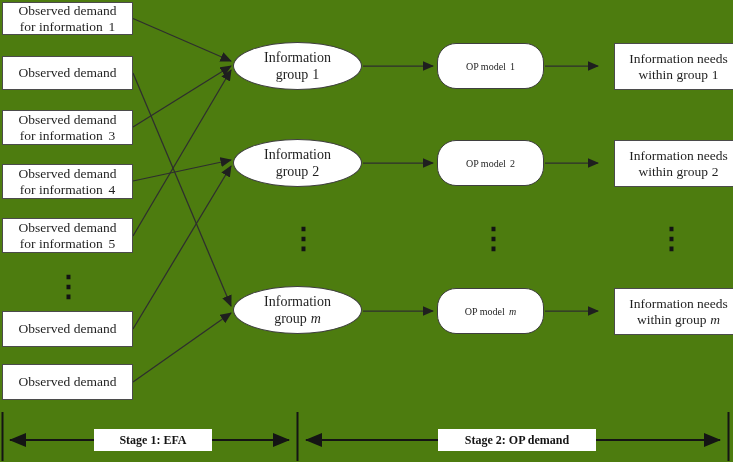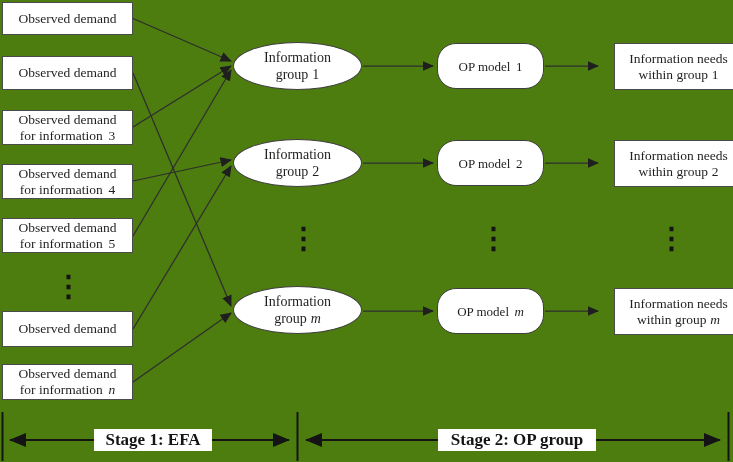--- a/index.html
+++ b/index.html
@@ -7,30 +7,30 @@
     position:relative;width:733px;height:462px;background:#4d7c0f;overflow:hidden;
     font-family:"Liberation Serif", serif;color:#1f1f1f;
   }
   #wires{position:absolute;left:0;top:0;z-index:1;}
   .node{position:absolute;z-index:2;background:#ffffff;display:flex;flex-direction:column;
         align-items:center;justify-content:center;text-align:center;box-sizing:border-box;}
   .obox{left:2px;width:131px;border:1.4px solid #4b4b4b;font-size:13.5px;line-height:16px;}
   .ell{left:233px;width:129px;height:48px;border:1.4px solid #3f3f3f;border-radius:50%;
        font-size:14px;line-height:17px;}
   .opbox{left:437px;width:107px;height:46px;border:1.4px solid #3f3f3f;border-radius:19px;
-         font-size:13px;line-height:17px;}
+         font-size:10px;line-height:17px;}
   .rbox{left:602px;width:129px;height:47px;border:1.4px solid #4b4b4b;
         font-size:13.5px;line-height:16px;margin-left:12px;}
   .gap{margin-left:0.42em;}
   .gap-s{margin-left:0.28em;}
   .it{font-style:italic;}
   .vdots{position:absolute;z-index:2;width:16px;height:34px;font-size:29px;font-weight:700;
          line-height:32px;text-align:center;color:#141414;}
   .stage{position:absolute;z-index:3;top:429px;height:22px;line-height:22px;
-         background:#ffffff;padding:0 3px;font-size:17px;font-weight:700;
+         background:#ffffff;padding:0 3px;font-size:12px;font-weight:700;
          text-align:center;white-space:nowrap;color:#141414;}
   #stage1{left:94px;width:112px;}
   #stage2{left:438px;width:152px;}
 </style>
 </head>
 <body>
 
 <div id="canvas">
 
   <svg id="wires" width="733" height="462" viewBox="0 0 733 462">
@@ -63,20 +63,21 @@
       <line x1="2.5" y1="412" x2="2.5" y2="461"></line>
       <line x1="297.5" y1="412" x2="297.5" y2="461"></line>
       <line x1="728.5" y1="412" x2="728.5" y2="461"></line>
       <line x1="10" y1="440" x2="289" y2="440" stroke-width="2.2" marker-start="url(#ahb)" marker-end="url(#ahb)"></line>
       <line x1="306" y1="440" x2="720" y2="440" stroke-width="2.2" marker-start="url(#ahb)" marker-end="url(#ahb)"></line>
     </g>
   </svg>
 
   <div class="node obox" style="top:2px;height:33px;">
     <div>Observed demand</div>
+    <div><span>for information</span><span class="gap">1</span></div>
   </div>
   <div class="node obox" style="top:56px;height:34px;">
     <div>Observed demand</div>
   </div>
   <div class="node obox" style="top:110px;height:35px;">
     <div>Observed demand</div>
     <div><span>for information</span><span class="gap">3</span></div>
   </div>
   <div class="node obox" style="top:164px;height:35px;">
     <div>Observed demand</div>
@@ -85,21 +86,20 @@
   <div class="node obox" style="top:218px;height:35px;">
     <div>Observed demand</div>
     <div><span>for information</span><span class="gap">5</span></div>
   </div>
   <div class="vdots" style="left:54px;top:270px;">⋮</div>
   <div class="node obox" style="top:311px;height:36px;">
     <div>Observed demand</div>
   </div>
   <div class="node obox" style="top:364px;height:36px;">
     <div>Observed demand</div>
-    <div><span>for information</span><span class="gap it">n</span></div>
   </div>
 
   <div class="node ell" style="top:42px;">
     <div>Information</div>
     <div><span>group</span><span class="gap-s">1</span></div>
   </div>
   <div class="node ell" style="top:139px;">
     <div>Information</div>
     <div><span>group</span><span class="gap-s">2</span></div>
   </div>
@@ -128,15 +128,15 @@
     <div>Information needs</div>
     <div><span>within group</span><span class="gap-s">2</span></div>
   </div>
   <div class="vdots" style="left:657px;top:222px;">⋮</div>
   <div class="node rbox" style="top:288px;">
     <div>Information needs</div>
     <div><span>within group</span><span class="gap-s it">m</span></div>
   </div>
 
   <div id="stage1" class="stage">Stage 1: EFA</div>
-  <div id="stage2" class="stage">Stage 2: OP group</div>
+  <div id="stage2" class="stage">Stage 2: OP demand</div>
 
 </div>
 
 </body></html>

